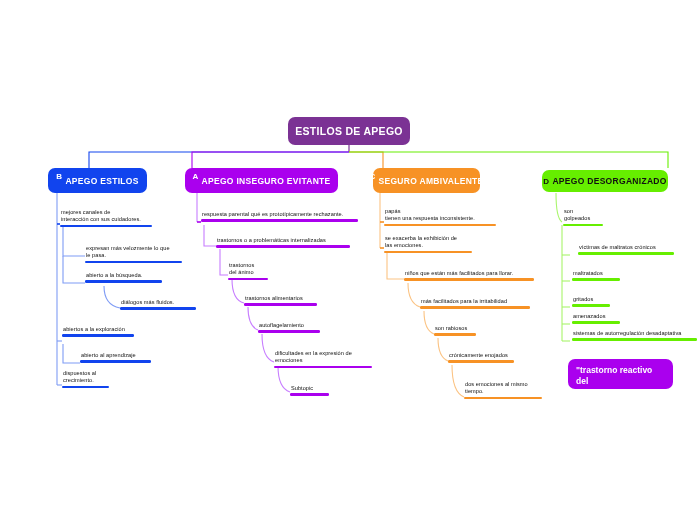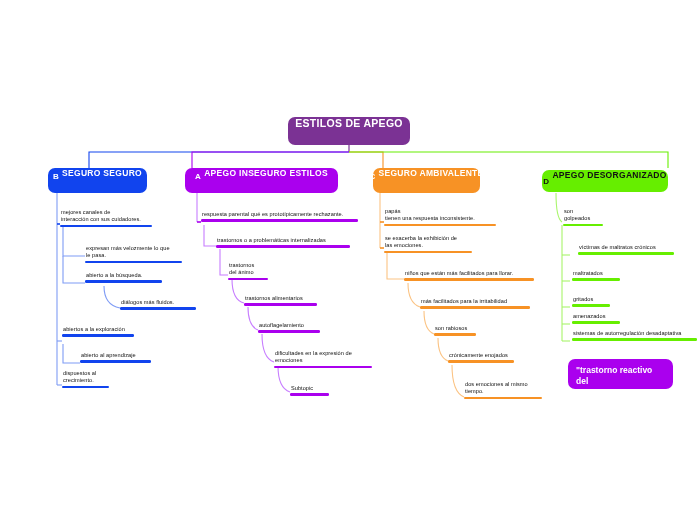--- a/index.html
+++ b/index.html
@@ -28,20 +28,21 @@
     pointer-events: none;
   }
   .node {
     position: absolute;
     box-sizing: border-box;
     border-radius: 7px;
     color: #ffffff;
     font-weight: bold;
     letter-spacing: 0.3px;
     display: flex;
+    align-items: center;
     justify-content: center;
     white-space: nowrap;
   }
   .root-node {
     font-size: 10.5px;
     padding: 0 14px;
   }
   .branch-node {
     font-size: 8.5px;
     padding: 0 10px;
@@ -136,26 +137,26 @@
     <path d="M562 324 L570 324" stroke="#A8F56A" stroke-width="1.1" fill="none"></path>
     <path d="M562 341 L570 341" stroke="#A8F56A" stroke-width="1.1" fill="none"></path>
   </svg>
 
   <div class="node root-node" style="left:288px; top:117px; width:122px; height:28px; background:#7B3294;">
     <span>ESTILOS DE APEGO</span>
   </div>
 
   <div class="node branch-node" style="left:48px; top:168px; width:99px; height:25px; background:#1144EE;">
     <span class="letter">B</span>
-    <span>SEGURO SEGURO</span>
+    <span>APEGO ESTILOS</span>
   </div>
 
   <div class="node branch-node" style="left:185px; top:168px; width:153px; height:25px; background:#AA00EE;">
     <span class="letter">A</span>
-    <span>APEGO INSEGURO ESTILOS</span>
+    <span>APEGO INSEGURO EVITANTE</span>
   </div>
 
   <div class="node branch-node" style="left:373px; top:168px; width:107px; height:25px; background:#F79225;">
     <span class="letter">C</span>
     <span>SEGURO AMBIVALENTE</span>
   </div>
 
   <div class="node branch-node" style="left:542px; top:170px; width:126px; height:22px; background:#66EE00; color:#111111;">
     <span class="letter" style="margin-top:0; align-self:center;">D</span>
     <span>APEGO DESORGANIZADO</span>

